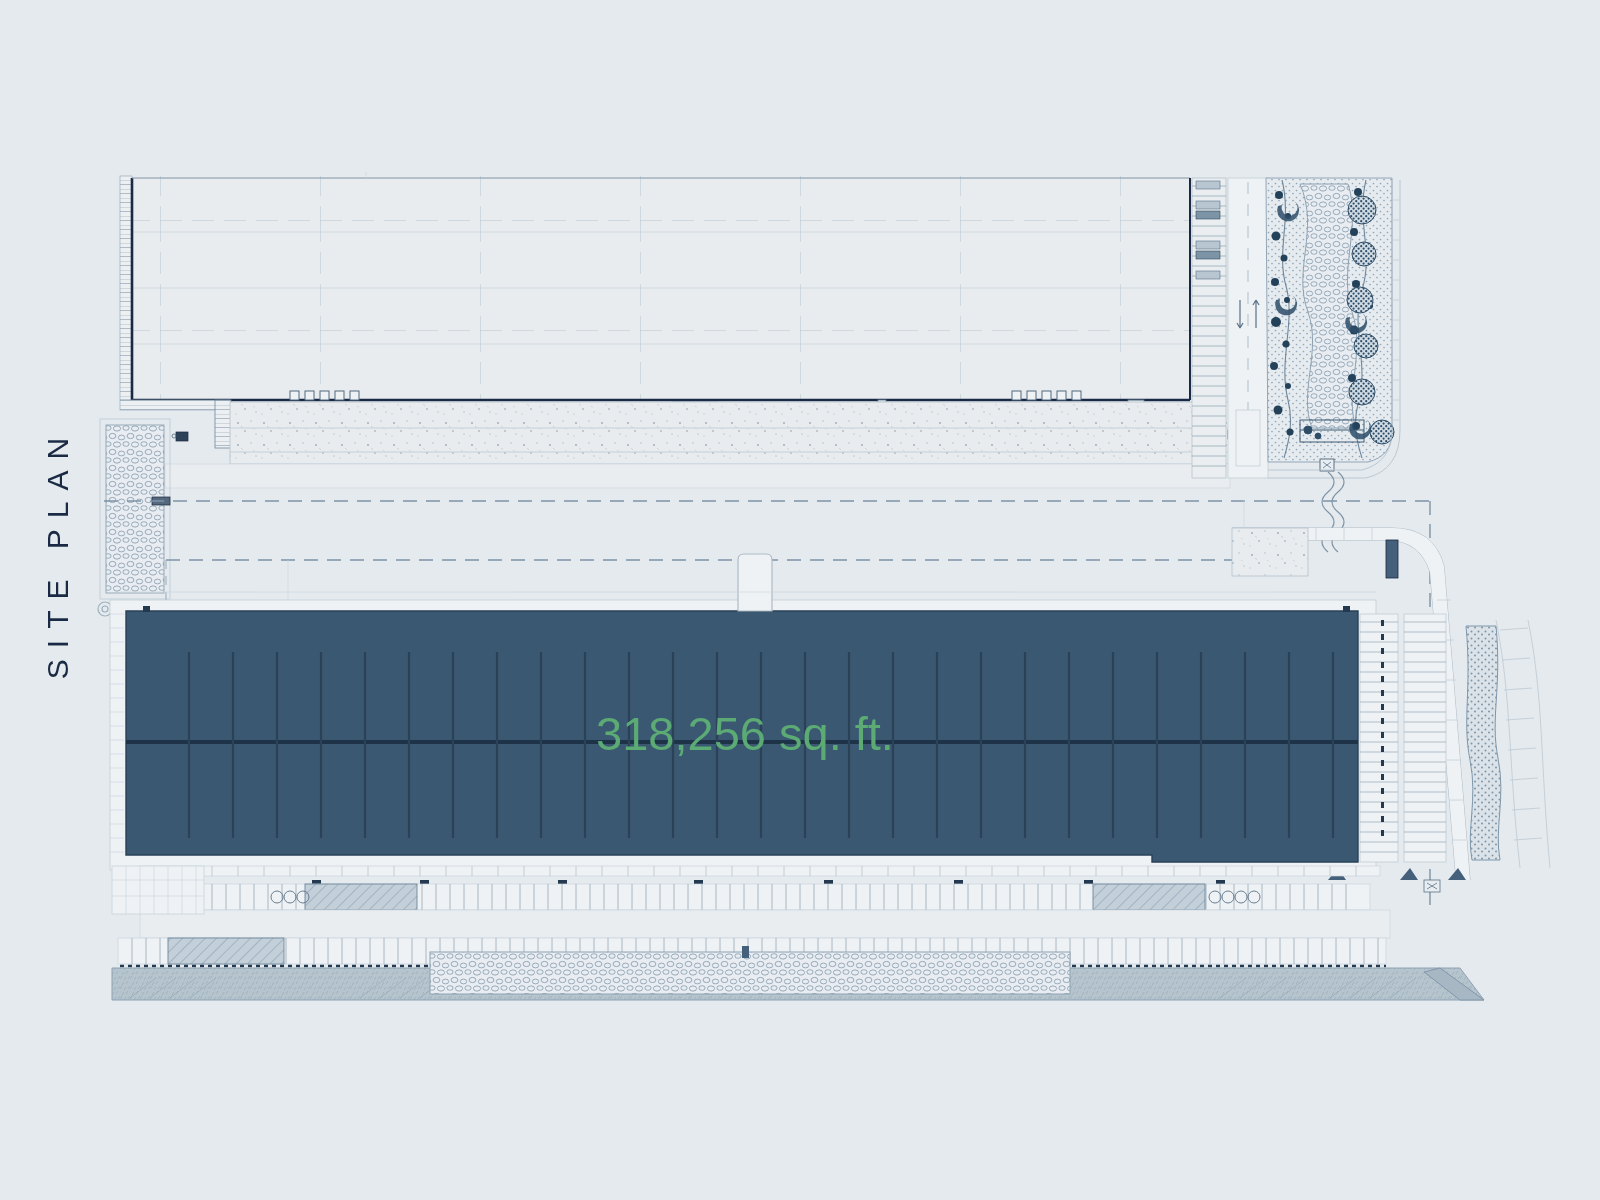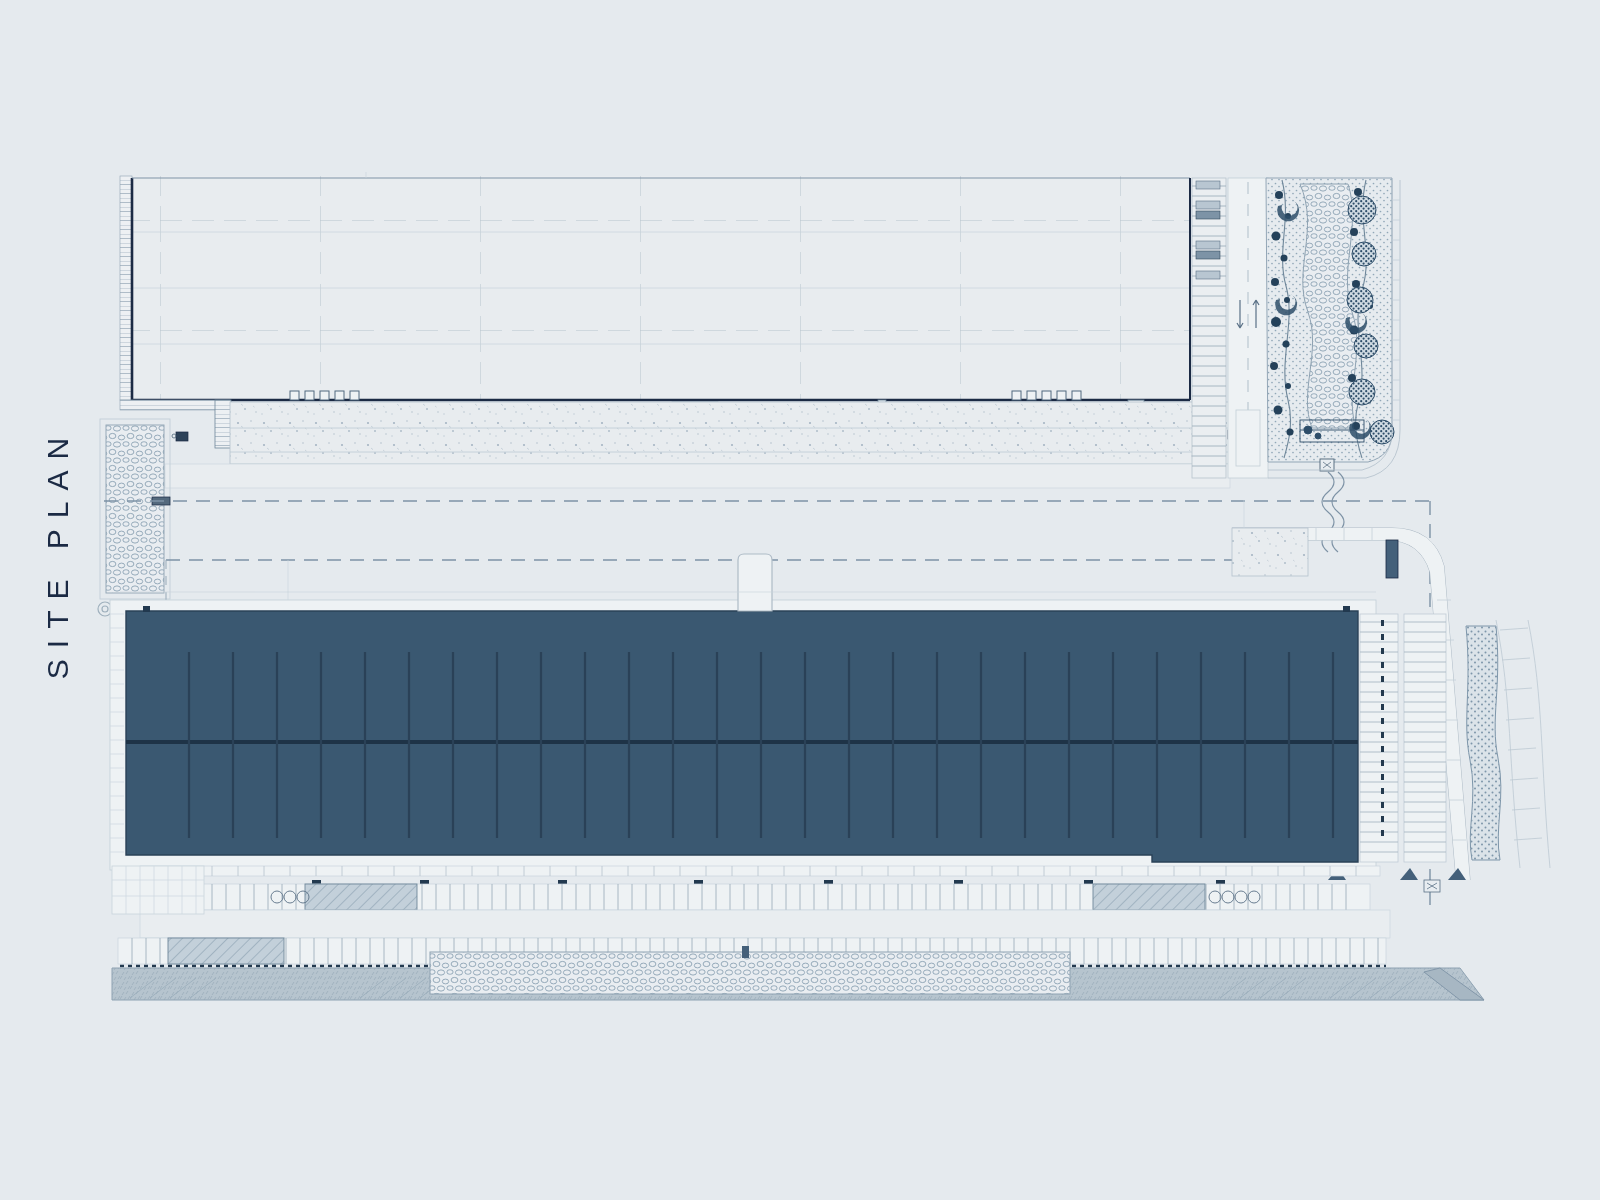--- a/index.html
+++ b/index.html
@@ -870,14 +870,15 @@
       <line x1="288" y1="560" x2="288" y2="600"></line>
       <line x1="1244" y1="500" x2="1244" y2="528"></line>
     </g>
 
   </svg>
 
   <div id="title-wrap">
     <div id="plan-title">SITE PLAN</div>
   </div>
 
+  <div id="area-label">318,256 sq. ft.</div>
 
 </div>
 
 </body></html>

